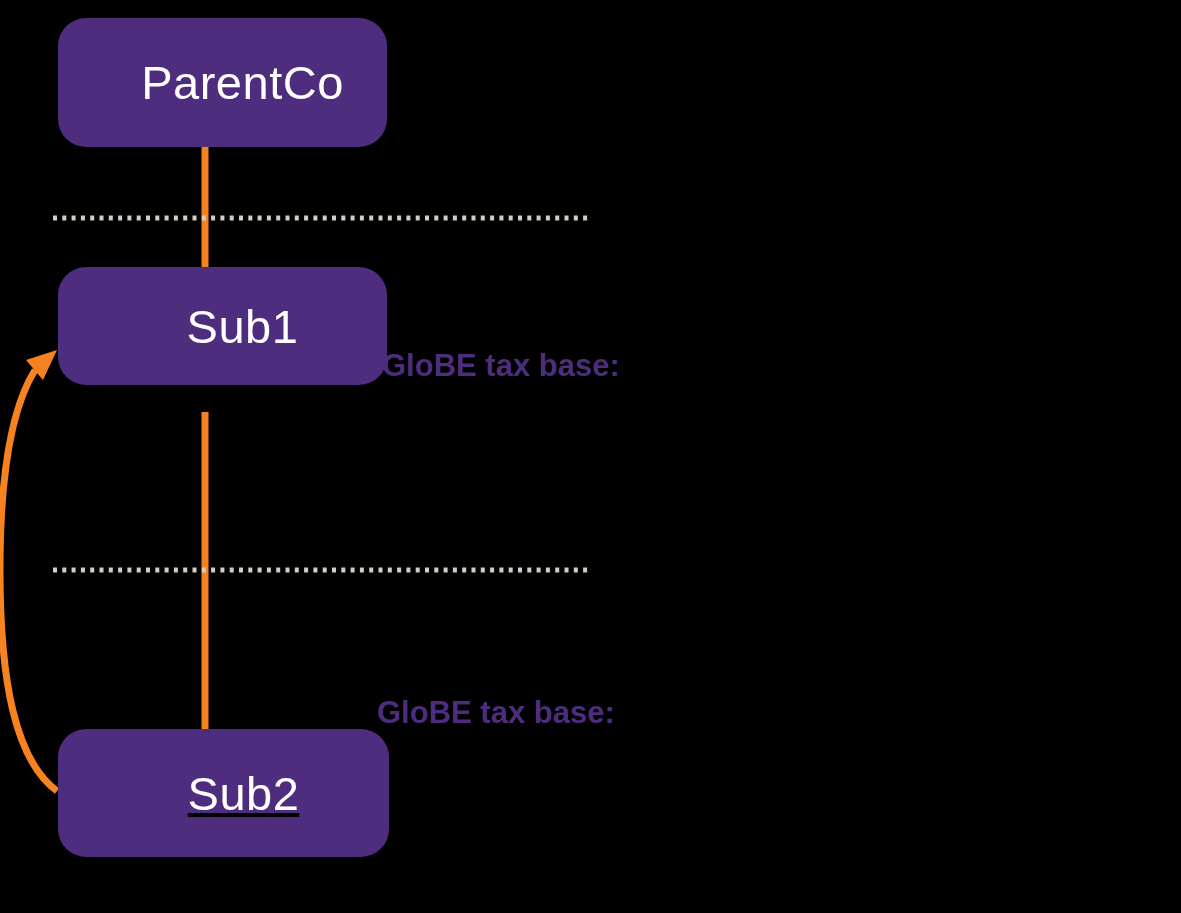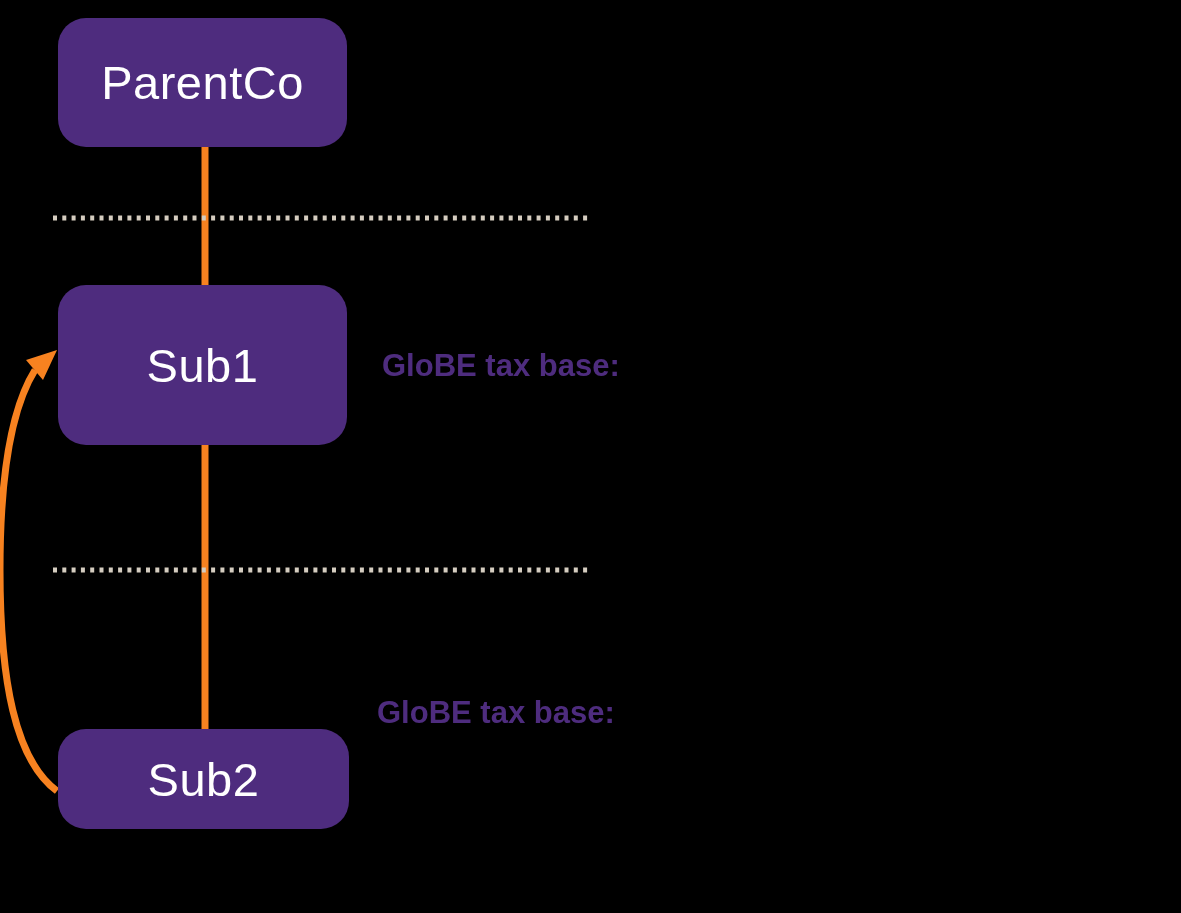--- a/index.html
+++ b/index.html
@@ -38,31 +38,32 @@
     stroke-dasharray: 4 5.3;
     fill: none;
   }
   .node {
     position: absolute;
     background: var(--node-fill, #4E2C7E);
     border-radius: 28px;
     display: flex;
     align-items: center;
     justify-content: center;
+    padding-left: 40px;
   }
   .node-label {
     color: var(--node-text, #FFFFFF);
     font-size: 47px;
     font-weight: 400;
     letter-spacing: 0.5px;
     white-space: nowrap;
   }
   .node-parentco { left: 58px; top: 18px;  width: 289px; height: 129px; }
-  .node-sub1     { left: 58px; top: 285px; width: 289px; height: 160px; }
-  .node-sub2     { left: 58px; top: 729px; width: 291px; height: 100px; }
+  .node-sub1     { left: 58px; top: 267px; width: 289px; height: 118px; }
+  .node-sub2     { left: 58px; top: 729px; width: 291px; height: 128px; text-decoration: underline; }
   .annotation {
     position: absolute;
     color: var(--annotation-text, #4E2C7E);
     font-size: 31px;
     font-weight: 700;
     line-height: 1;
     white-space: nowrap;
   }
   .annotation-globe-sub1 { left: 382px; top: 350px; }
   .annotation-globe-sub2 { left: 377px; top: 697px; }

